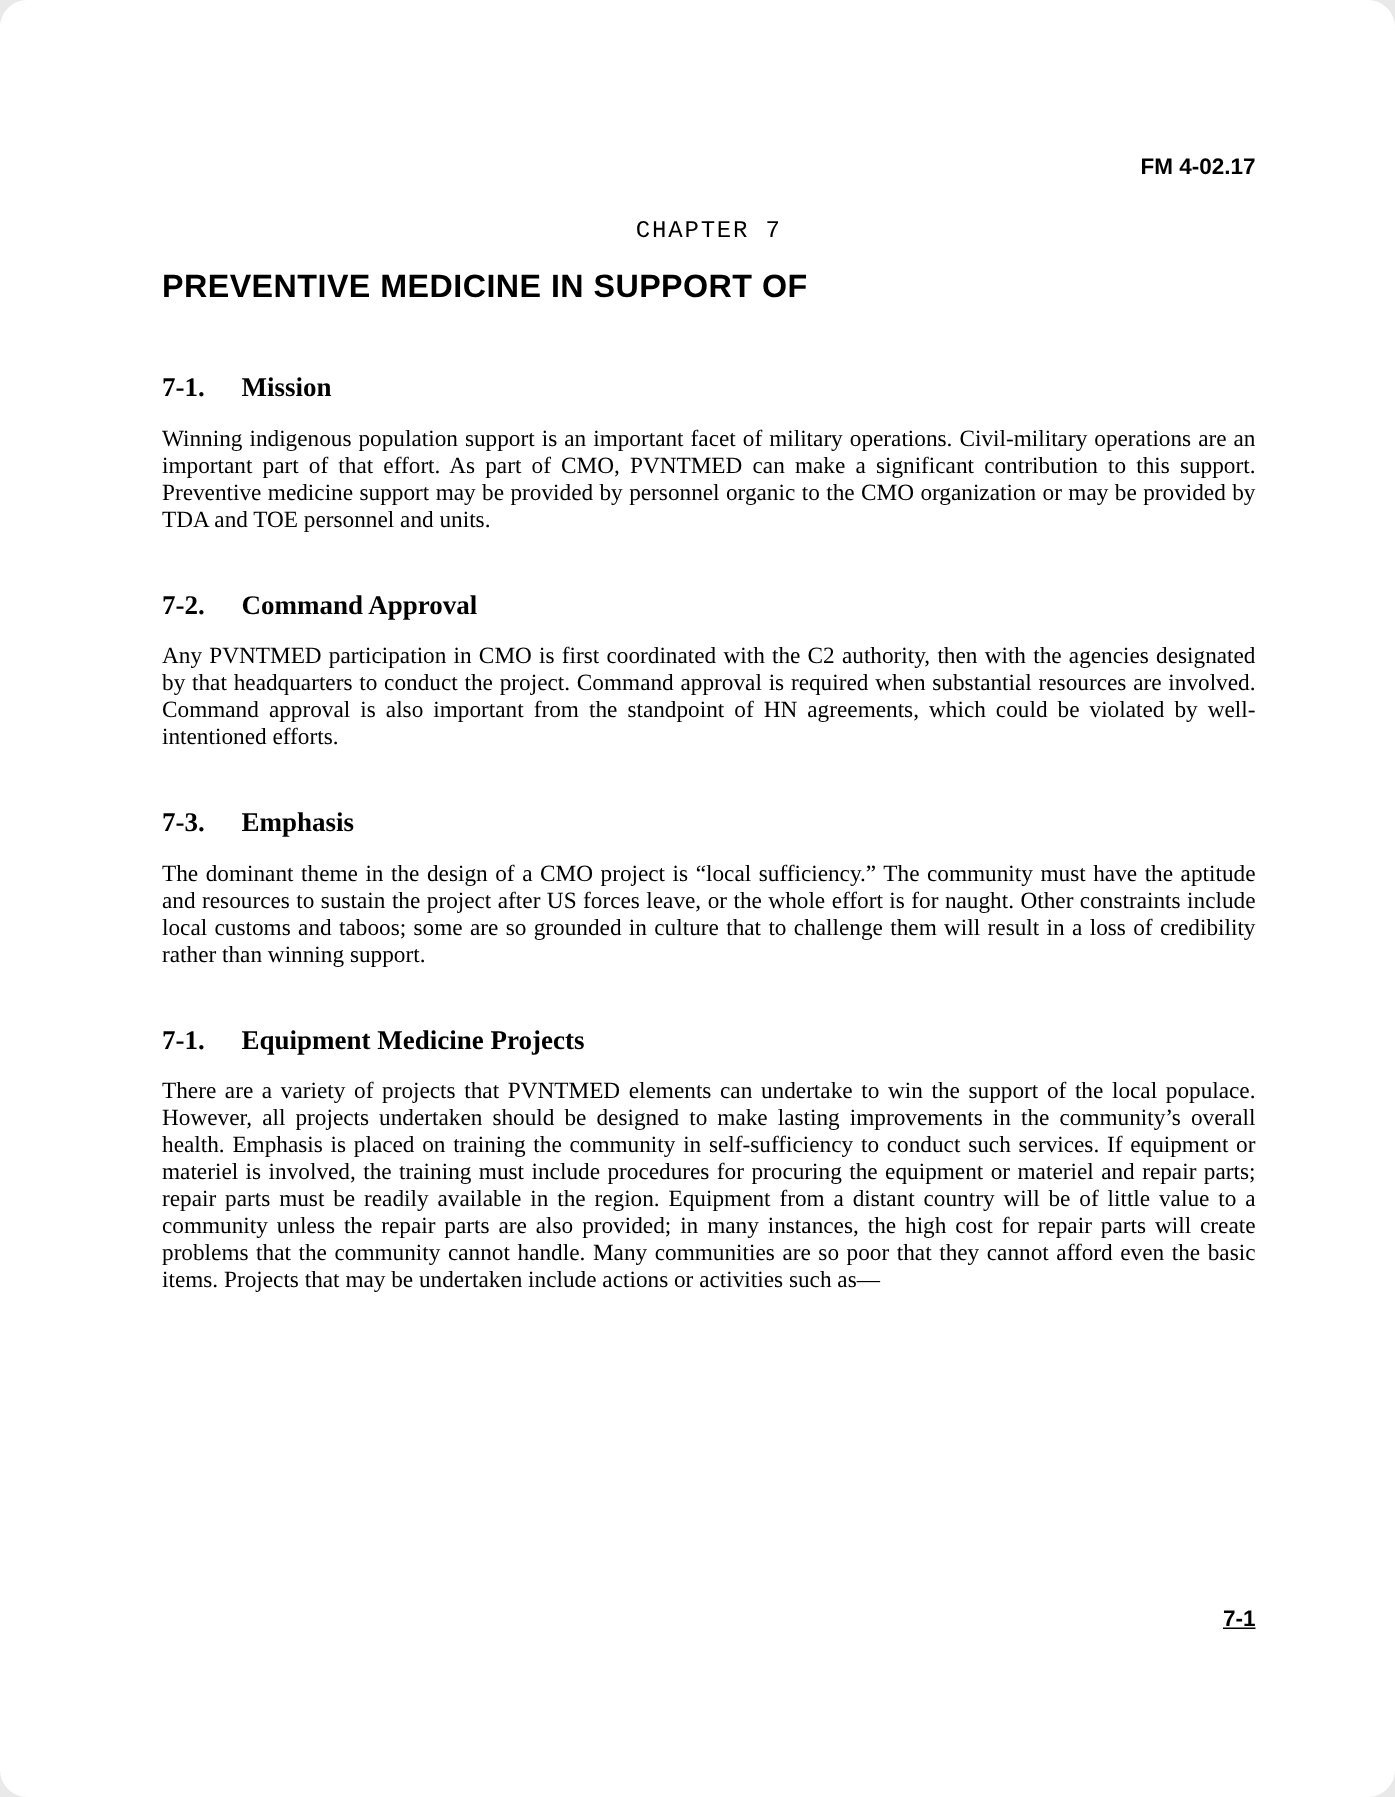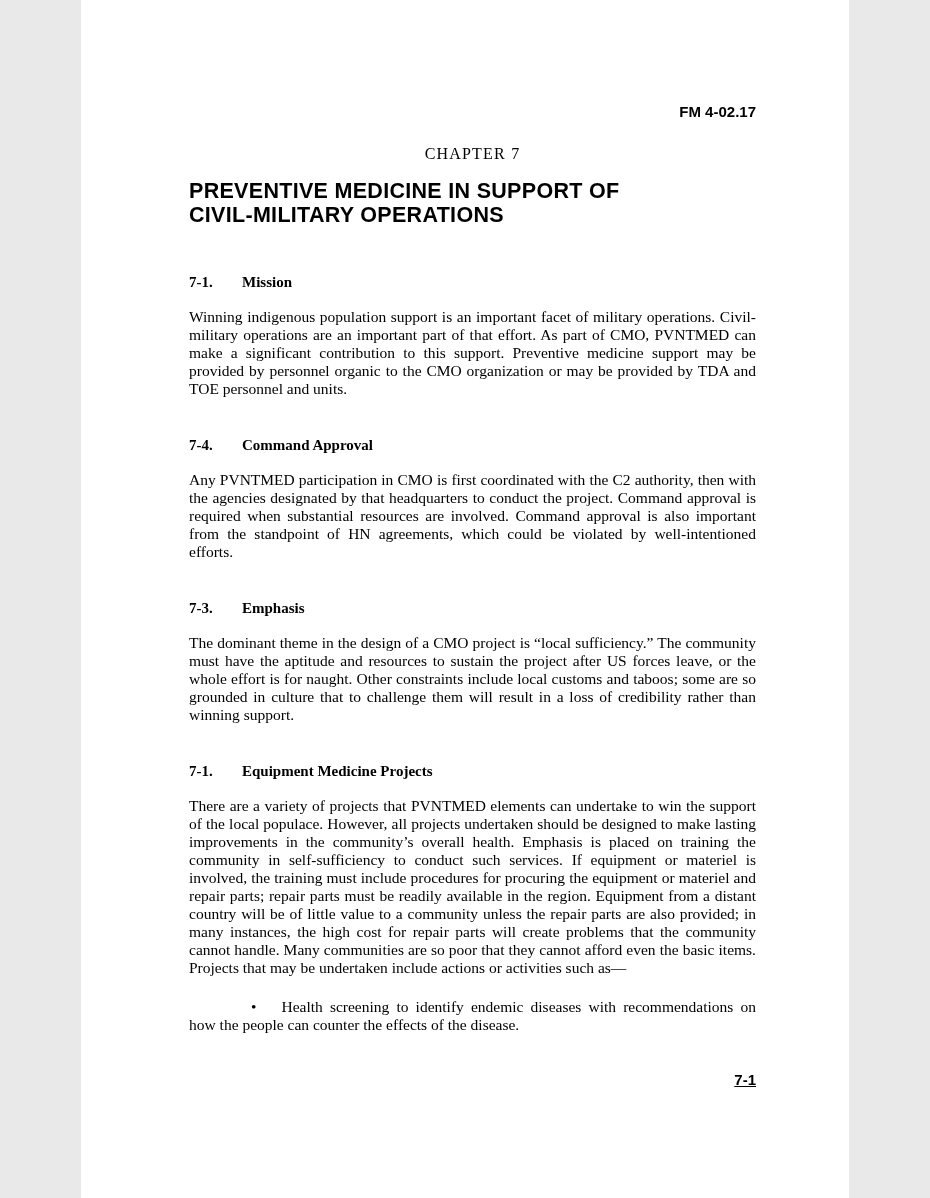--- a/index.html
+++ b/index.html
@@ -2,61 +2,62 @@
 <html><head>
 <meta charset="utf-8">
 <style>
   html, body {
     margin: 0;
     padding: 0;
     background: #e9e9e9;
   }
   .page {
     position: relative;
-    width: 768px;
+    width: 930px;
     height: 1198px;
     margin: 0 auto;
     background: #ffffff;
     color: #000000;
     box-sizing: border-box;
     padding: 103px 93px 0 108px;
     font-family: "Liberation Serif", serif;
     font-size: 15.5px;
     line-height: 18px;
     overflow: hidden;
+    border-radius: 18px;
   }
   .fm-number {
     text-align: right;
     font-family: "Liberation Sans", sans-serif;
     font-weight: bold;
     font-size: 15px;
     line-height: 17px;
   }
   .chapter-label {
     text-align: center;
-    font-family: Liberation Serif, serif;
+    font-family: Liberation Mono, monospace;
     font-size: 16px;
     letter-spacing: 1.2px;
     margin-top: 25px;
     line-height: 18px;
   }
   .doc-title {
     text-align: left;
     font-family: "Liberation Sans", sans-serif;
     font-weight: bold;
     font-size: 21.5px;
     line-height: 24px;
     letter-spacing: 0.3px;
     margin-top: 16px;
   }
   .section { margin-top: 38px; }
   .section.first { margin-top: 46px; }
   .sec-heading {
     font-weight: bold;
-    font-size: 15px;
+    font-size: 18px;
     line-height: 18px;
   }
   .sec-num {
     display: inline-block;
     min-width: 53px;
   }
   .para {
     margin: 17px 0 0 0;
     text-align: justify;
   }
@@ -84,52 +85,48 @@
 <body>
 
 <div class="page">
 
   <div class="fm-number">FM 4-02.17</div>
 
   <div class="chapter-label">CHAPTER 7</div>
 
   <div class="doc-title">
     <div>PREVENTIVE MEDICINE IN SUPPORT OF</div>
-    <div>CIVIL-MILITARY OPERATIONS</div>
   </div>
 
   <div class="section first">
     <div class="sec-heading">
       <span class="sec-num">7-1.</span><span>Mission</span>
     </div>
     <p class="para">Winning indigenous population support is an important facet of military operations.  Civil-military operations are an important part of that effort.  As part of CMO, PVNTMED can make a significant contribution to this support.  Preventive medicine support may be provided by personnel organic to the CMO organization or may be provided by TDA and TOE personnel and units.</p>
   </div>
 
   <div class="section">
     <div class="sec-heading">
-      <span class="sec-num">7-4.</span><span>Command Approval</span>
+      <span class="sec-num">7-2.</span><span>Command Approval</span>
     </div>
     <p class="para">Any PVNTMED participation in CMO is first coordinated with the C2 authority, then with the agencies designated by that headquarters to conduct the project.  Command approval is required when substantial resources are involved.  Command approval is also important from the standpoint of HN agreements, which could be violated by well-intentioned efforts.</p>
   </div>
 
   <div class="section">
     <div class="sec-heading">
       <span class="sec-num">7-3.</span><span>Emphasis</span>
     </div>
     <p class="para">The dominant theme in the design of a CMO project is “local sufficiency.”  The community must have the aptitude and resources to sustain the project after US forces leave, or the whole effort is for naught.  Other constraints include local customs and taboos; some are so grounded in culture that to challenge them will result in a loss of credibility rather than winning support.</p>
   </div>
 
   <div class="section">
     <div class="sec-heading">
       <span class="sec-num">7-1.</span><span>Equipment Medicine Projects</span>
     </div>
     <p class="para">There are a variety of projects that PVNTMED elements can undertake to win the support of the local populace.  However, all projects undertaken should be designed to make lasting improvements in the community’s overall health.  Emphasis is placed on training the community in self-sufficiency to conduct such services.  If equipment or materiel is involved, the training must include procedures for procuring the equipment or materiel and repair parts; repair parts must be readily available in the region.  Equipment from a distant country will be of little value to a community unless the repair parts are also provided; in many instances, the high cost for repair parts will create problems that the community cannot handle.  Many communities are so poor that they cannot afford even the basic items.  Projects that may be undertaken include actions or activities such as—</p>
   </div>
 
   <div>
-    <p class="bullet-item">
-      <span class="bullet-glyph">•</span><span>Health screening to identify endemic diseases with recommendations on how the people can counter the effects of the disease.</span>
-    </p>
   </div>
 
   <div class="page-number">7-1</div>
 
 </div>
 
 </body></html>

